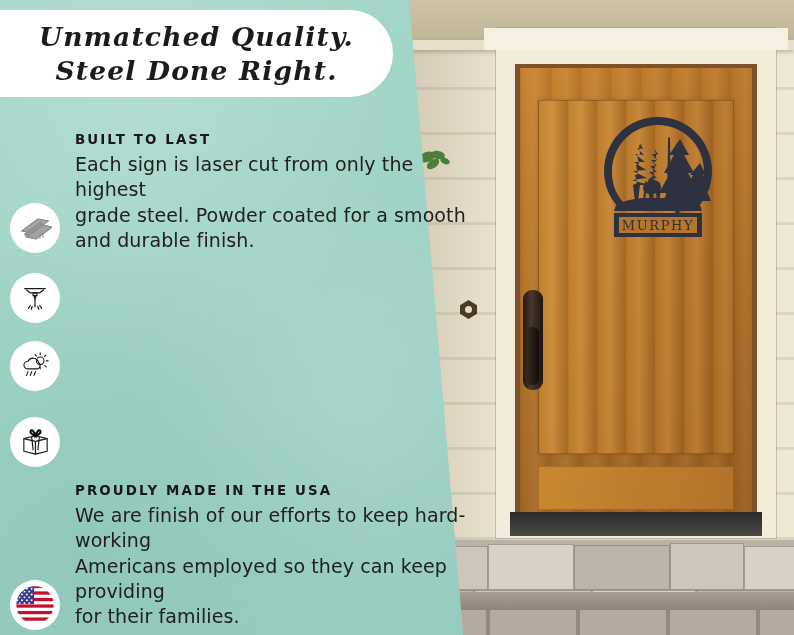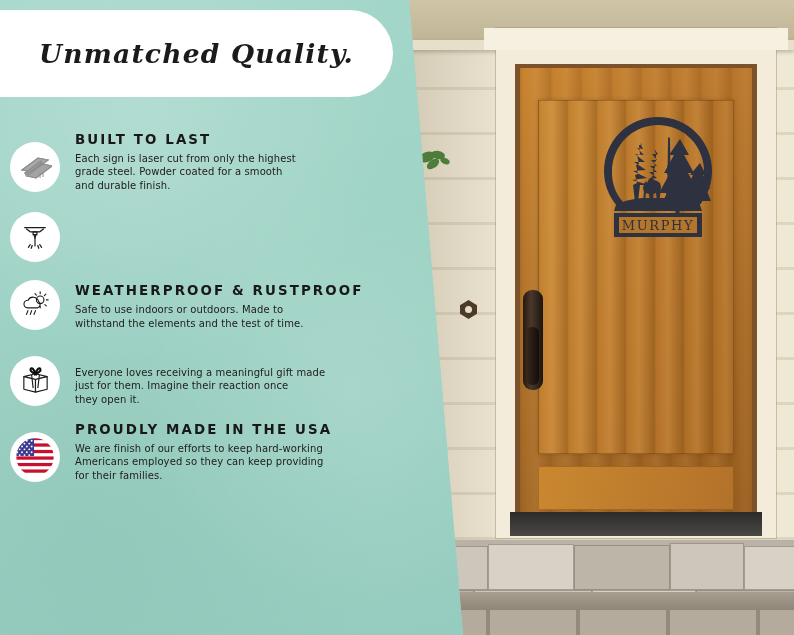--- a/index.html
+++ b/index.html
@@ -206,21 +206,21 @@
     font-weight:700;
     font-size:13.4px;
     letter-spacing:2.1px;
     color:#181818;
     text-transform:uppercase;
     line-height:1.2;
     margin-bottom:4px;
   }
   .feat-body {
     font-family:"DejaVu Sans", sans-serif;
-    font-size:10px;
+    font-size:19px;
     color:#22201f;
     line-height:1.33;
     letter-spacing:.1px;
     white-space:pre-line;
   }
   
   .feature.f1 { margin-bottom:6px; }
   .feature.f2 { margin-bottom:4px; }
   .feature.f3 { margin-bottom:12px; }
   .feature.f4 { margin-bottom:6px; }
@@ -304,20 +304,21 @@
     <div class="paver-step"></div>
     <div class="paver-low"></div>
   </div>
 
   <div class="panel">
     <div class="panel-tex"></div>
   </div>
 
   <div class="title-card">
     <div class="title-line">Unmatched Quality.</div>
+    <div class="title-line">Steel Done Right.</div>
   </div>
 
   <div class="features">
 
     <div class="feature f1">
       <div class="icon-wrap">
         <svg viewBox="0 0 34 34" width="34" height="34" aria-hidden="true">
           <g stroke="#8d8d8d" stroke-width="1.1" fill="#b9b9b9">
             <path d="M4 20l16-12 10 2-16 12z" fill="#cfcfcf"></path>
             <path d="M4 20l10 2 16-12-10-2z" fill="#a8a8a8"></path>
@@ -361,46 +362,38 @@
       <div class="icon-wrap">
         <svg viewBox="0 0 34 34" width="32" height="32" aria-hidden="true">
           <g fill="none" stroke="#1c1c1c" stroke-width="1.2" stroke-linecap="round">
             <circle cx="22.5" cy="11.5" r="4"></circle>
             <path d="M22.5 5v-2M27 7l1.5-1.5M29 11.5h2M27.5 16.5l1.5 1.5M22.5 18.5v1.5M18.5 6.5L17 5"></path>
             <path d="M9 20a4 4 0 0 1 .6-8 6 6 0 0 1 11.2 1.3A3.8 3.8 0 0 1 20 20z"></path>
             <path d="M9.5 23l-1.5 4M13.5 23l-1.5 4M17.5 23l-1.5 4"></path>
           </g>
         </svg>
       </div>
-      <div class="feat-text">
-        <div class="feat-title">WEATHERPROOF &amp; RUSTPROOF</div>
-        <div class="feat-body">Safe to use indoors or outdoors. Made to
-withstand the elements and the test of time.</div>
-      </div>
     </div>
 
     <div class="feature f4">
       <div class="icon-wrap">
         <svg viewBox="0 0 34 34" width="33" height="33" aria-hidden="true">
           <g stroke="#1c1c1c" stroke-width="1.2" fill="#ffffff" stroke-linejoin="round">
             <path d="M5 13l12-3 12 3-12 3z"></path>
             <path d="M5 13v13l12 3V16z"></path>
             <path d="M29 13v13l-12 3V16z"></path>
             <path d="M13 11.2l1.6 13.6M21 11.2l-1.6 13.6"></path>
           </g>
           <g fill="none" stroke="#0d0d0d" stroke-width="2.1" stroke-linecap="round">
             <path d="M17 10.5c-3-1.5-6-3.5-5-5.5s4 .5 5 5.5z"></path>
             <path d="M17 10.5c3-1.5 6-3.5 5-5.5s-4 .5-5 5.5z"></path>
           </g>
         </svg>
       </div>
       <div class="feat-text">
-        <div class="feat-body">Everyone loves receiving a meaningful gift made
-just for them. Imagine their reaction once
-they open it.</div>
       </div>
     </div>
 
     <div class="feature f5">
       <div class="icon-wrap">
         <svg viewBox="0 0 48 48" width="46" height="46" aria-hidden="true">
           <defs>
             <clipPath id="flagCircle">
                 <circle cx="24" cy="24" r="21"></circle>
               </clipPath>

